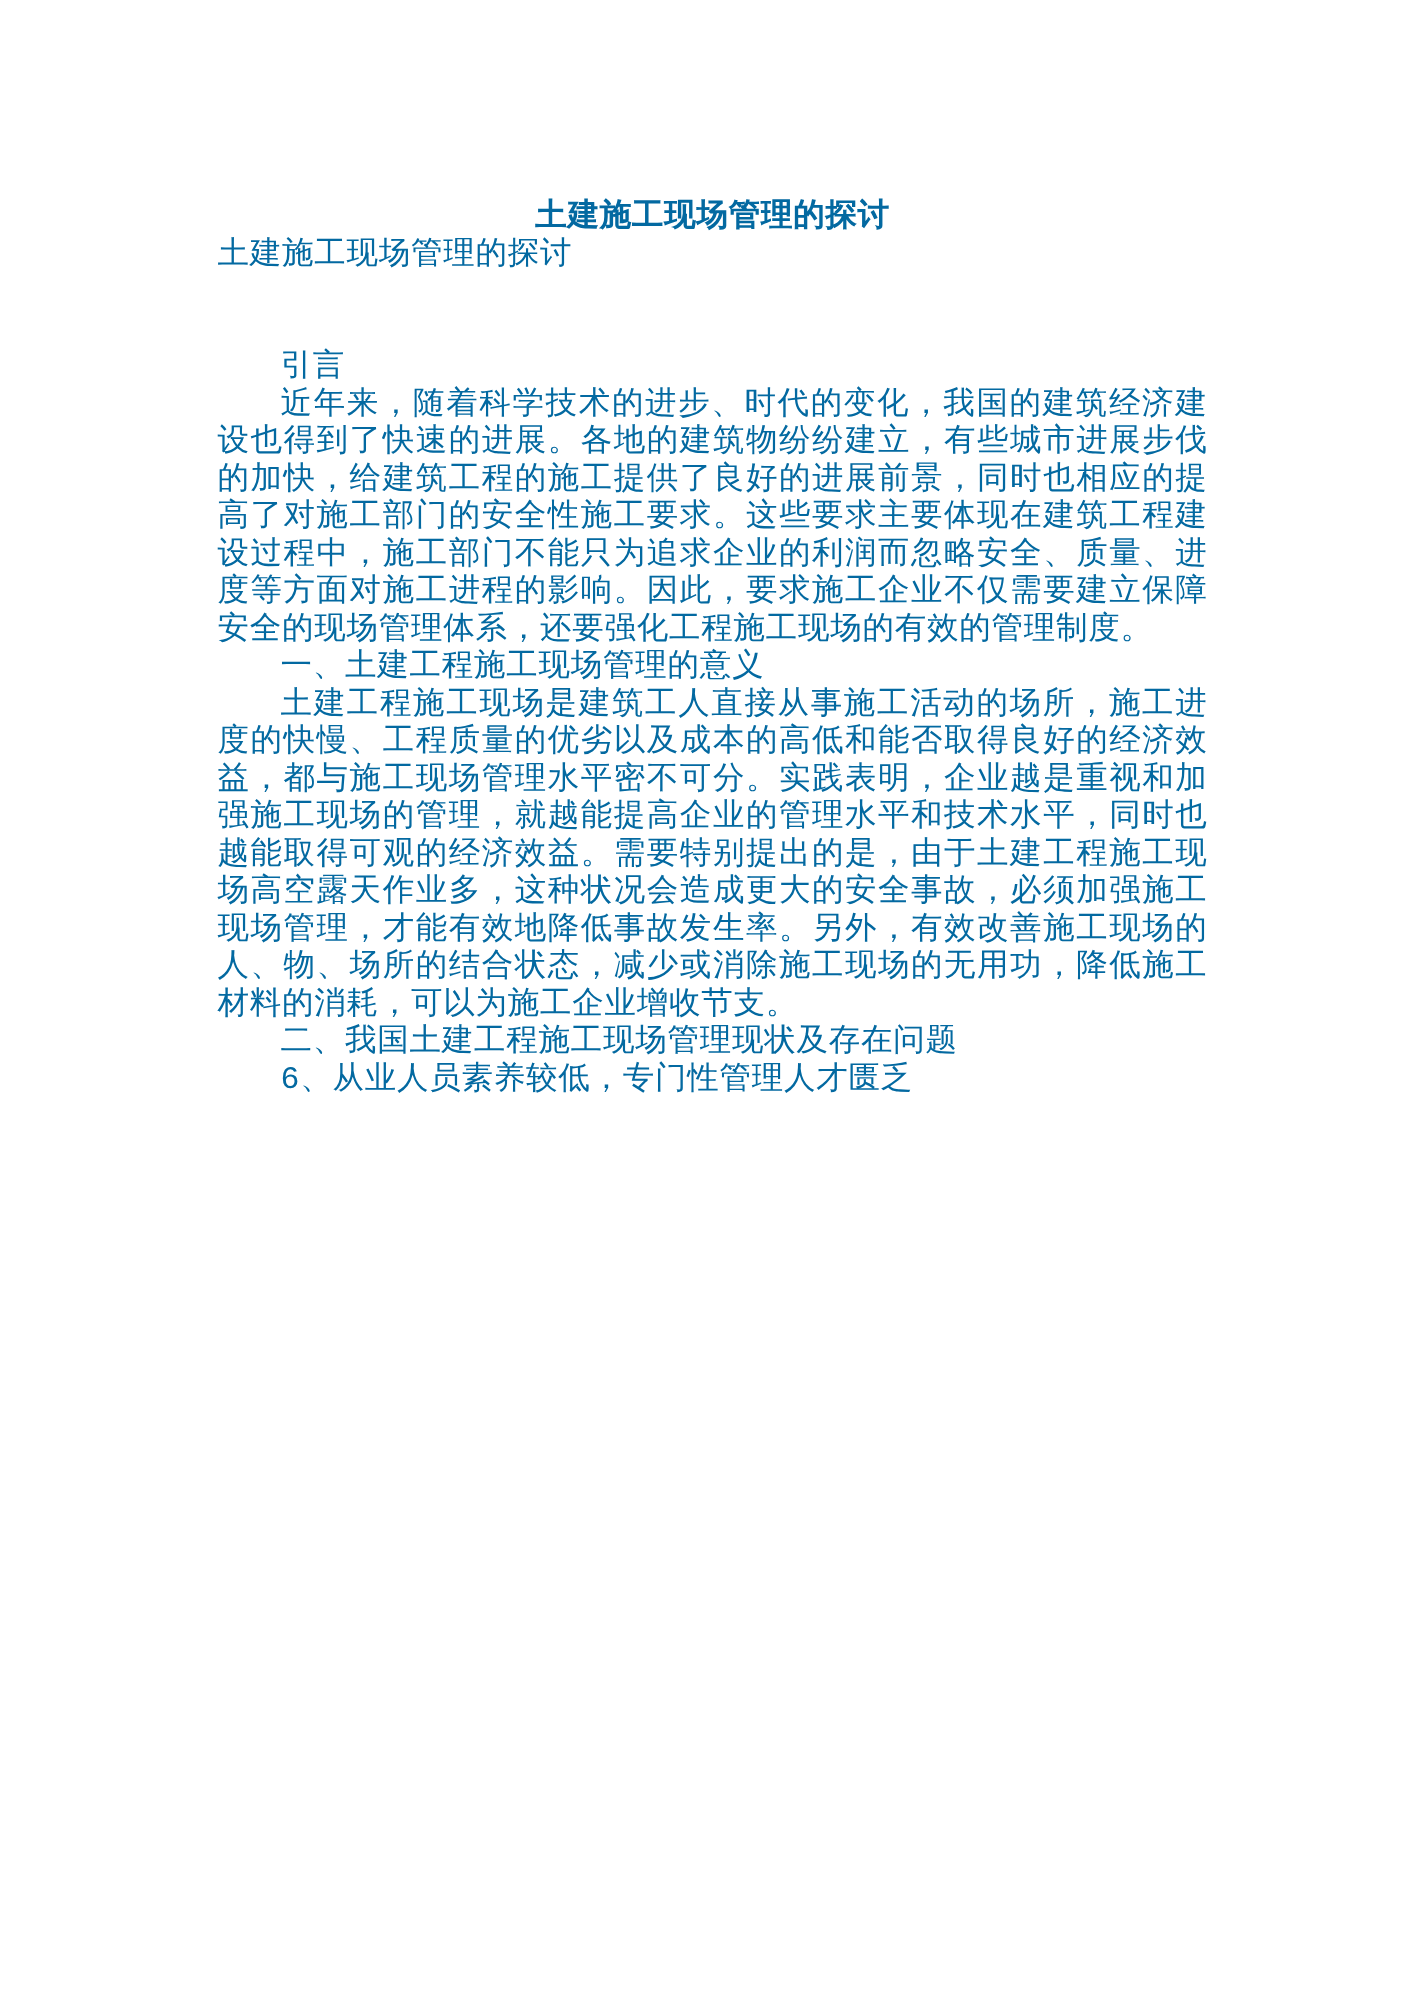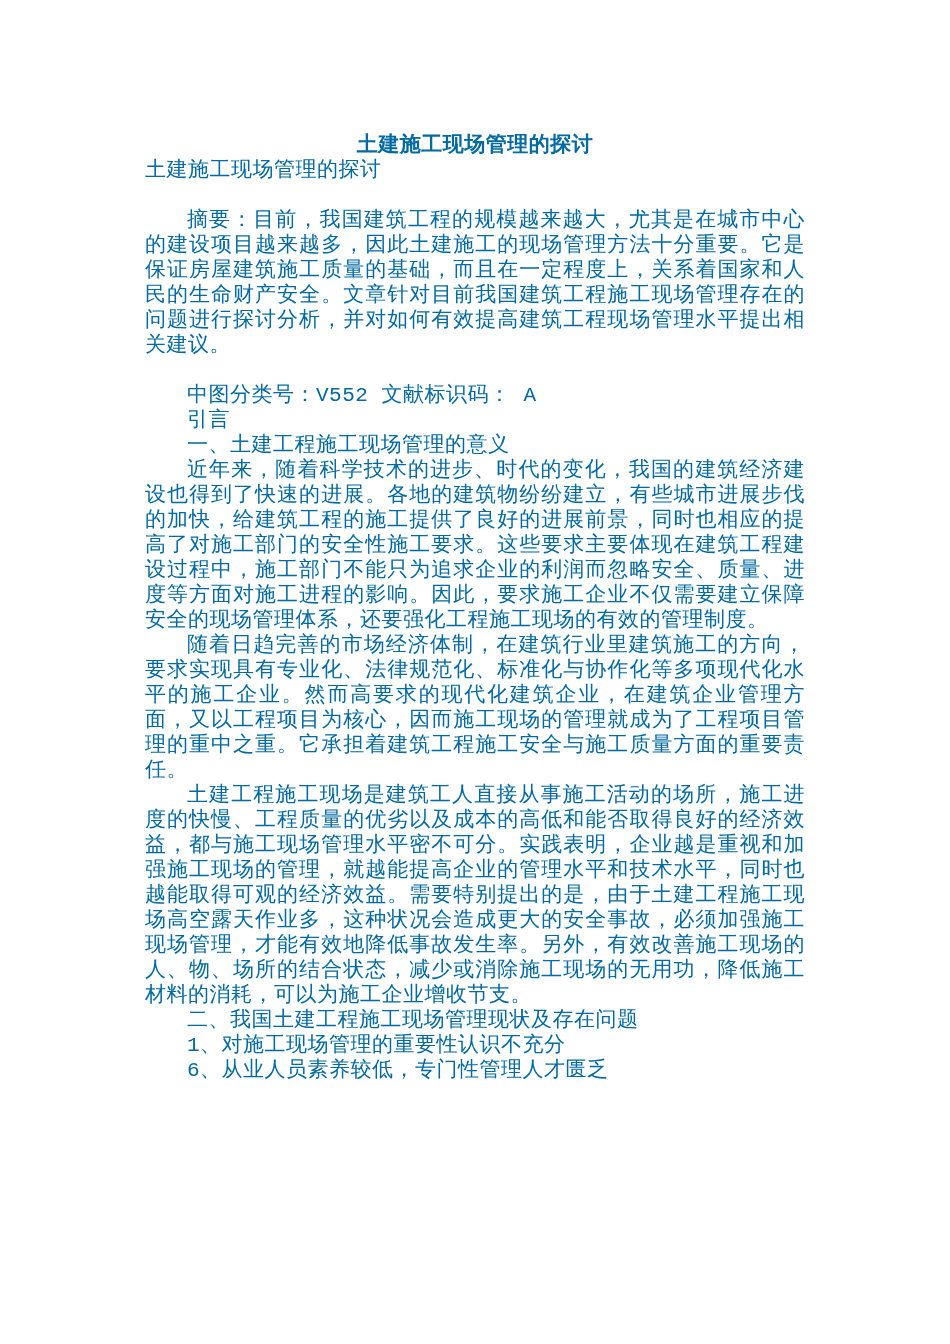--- a/index.html
+++ b/index.html
@@ -43,25 +43,21 @@
   }
 </style>
 </head>
 <body>
 
 <div class="page">
   <div class="doc" id="doc">
       <p class="title">土建施工现场管理的探讨</p>
       <p class="plain">土建施工现场管理的探讨</p>
       <p class="blank"></p>
-      <p class="indent">摘要：目前，我国建筑工程的规模越来越大，尤其是在城市中心的建设项目越来越多，因此土建施工的现场管理方法十分重要。它是保证房屋建筑施工质量的基础，而且在一定程度上，关系着国家和人民的生命财产安全。文章针对目前我国建筑工程施工现场管理存在的问题进行探讨分析，并对如何有效提高建筑工程现场管理水平提出相关建议。</p>
       <p class="blank"></p>
-      <p class="indent">中图分类号：V552 文献标识码： A</p>
       <p class="indent">引言</p>
+      <p class="indent">近年来，随着科学技术的进步、时代的变化，我国的建筑经济建设也得到了快速的进展。各地的建筑物纷纷建立，有些城市进展步伐的加快，给建筑工程的施工提供了良好的进展前景，同时也相应的提高了对施工部门的安全性施工要求。这些要求主要体现在建筑工程建设过程中，施工部门不能只为追求企业的利润而忽略安全、质量、进度等方面对施工进程的影响。因此，要求施工企业不仅需要建立保障安全的现场管理体系，还要强化工程施工现场的有效的管理制度。</p>
       <p class="indent">一、土建工程施工现场管理的意义</p>
-      <p class="indent">近年来，随着科学技术的进步、时代的变化，我国的建筑经济建设也得到了快速的进展。各地的建筑物纷纷建立，有些城市进展步伐的加快，给建筑工程的施工提供了良好的进展前景，同时也相应的提高了对施工部门的安全性施工要求。这些要求主要体现在建筑工程建设过程中，施工部门不能只为追求企业的利润而忽略安全、质量、进度等方面对施工进程的影响。因此，要求施工企业不仅需要建立保障安全的现场管理体系，还要强化工程施工现场的有效的管理制度。</p>
-      <p class="indent">随着日趋完善的市场经济体制，在建筑行业里建筑施工的方向，要求实现具有专业化、法律规范化、标准化与协作化等多项现代化水平的施工企业。然而高要求的现代化建筑企业，在建筑企业管理方面，又以工程项目为核心，因而施工现场的管理就成为了工程项目管理的重中之重。它承担着建筑工程施工安全与施工质量方面的重要责任。</p>
       <p class="indent">土建工程施工现场是建筑工人直接从事施工活动的场所，施工进度的快慢、工程质量的优劣以及成本的高低和能否取得良好的经济效益，都与施工现场管理水平密不可分。实践表明，企业越是重视和加强施工现场的管理，就越能提高企业的管理水平和技术水平，同时也越能取得可观的经济效益。需要特别提出的是，由于土建工程施工现场高空露天作业多，这种状况会造成更大的安全事故，必须加强施工现场管理，才能有效地降低事故发生率。另外，有效改善施工现场的人、物、场所的结合状态，减少或消除施工现场的无用功，降低施工材料的消耗，可以为施工企业增收节支。</p>
       <p class="indent">二、我国土建工程施工现场管理现状及存在问题</p>
-      <p class="indent">1、对施工现场管理的重要性认识不充分</p>
       <p class="indent">6、从业人员素养较低，专门性管理人才匮乏</p>
     </div>
 </div>
 
 </body></html>

